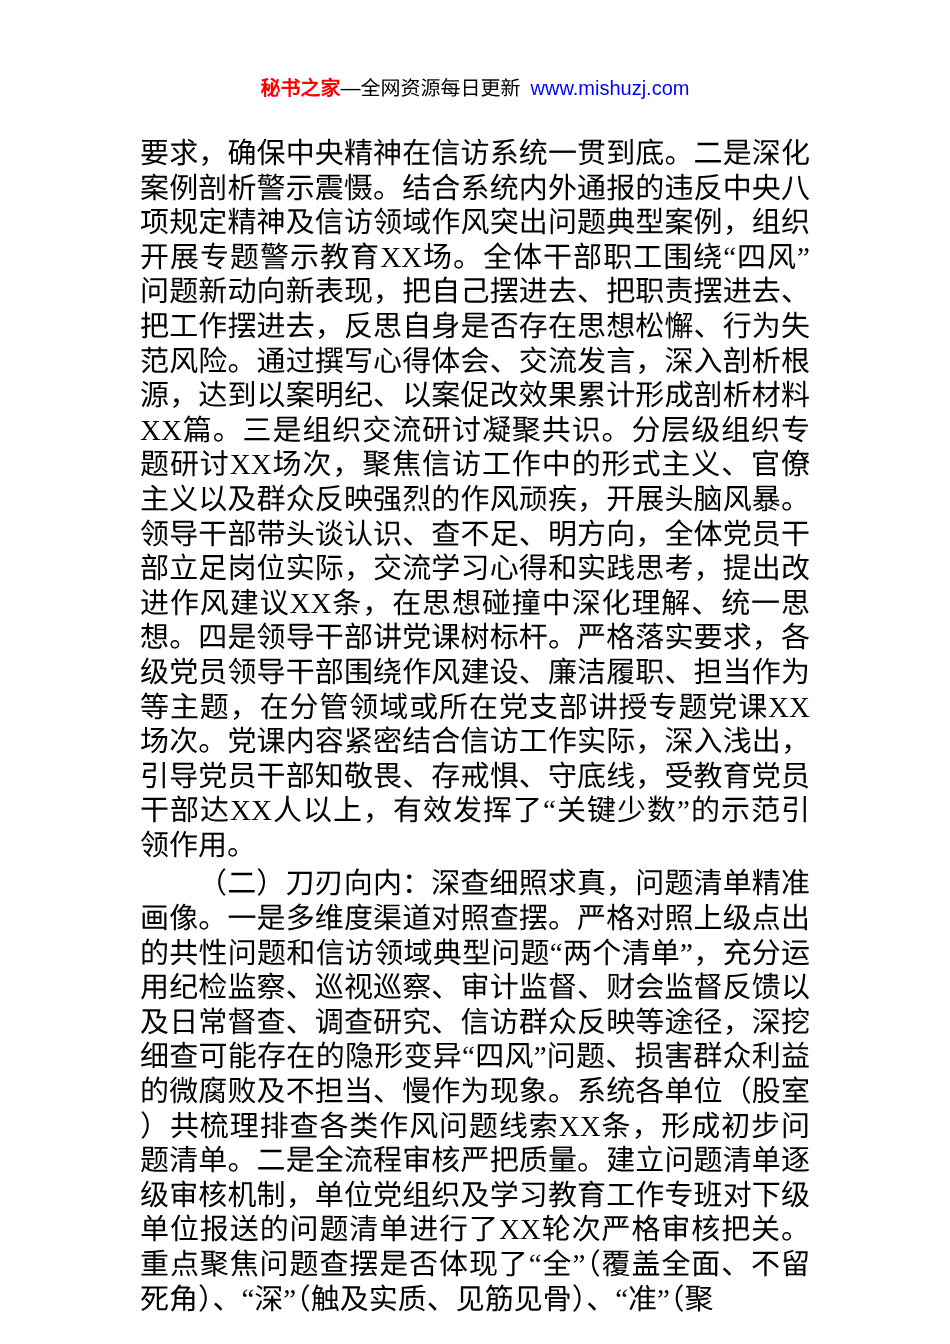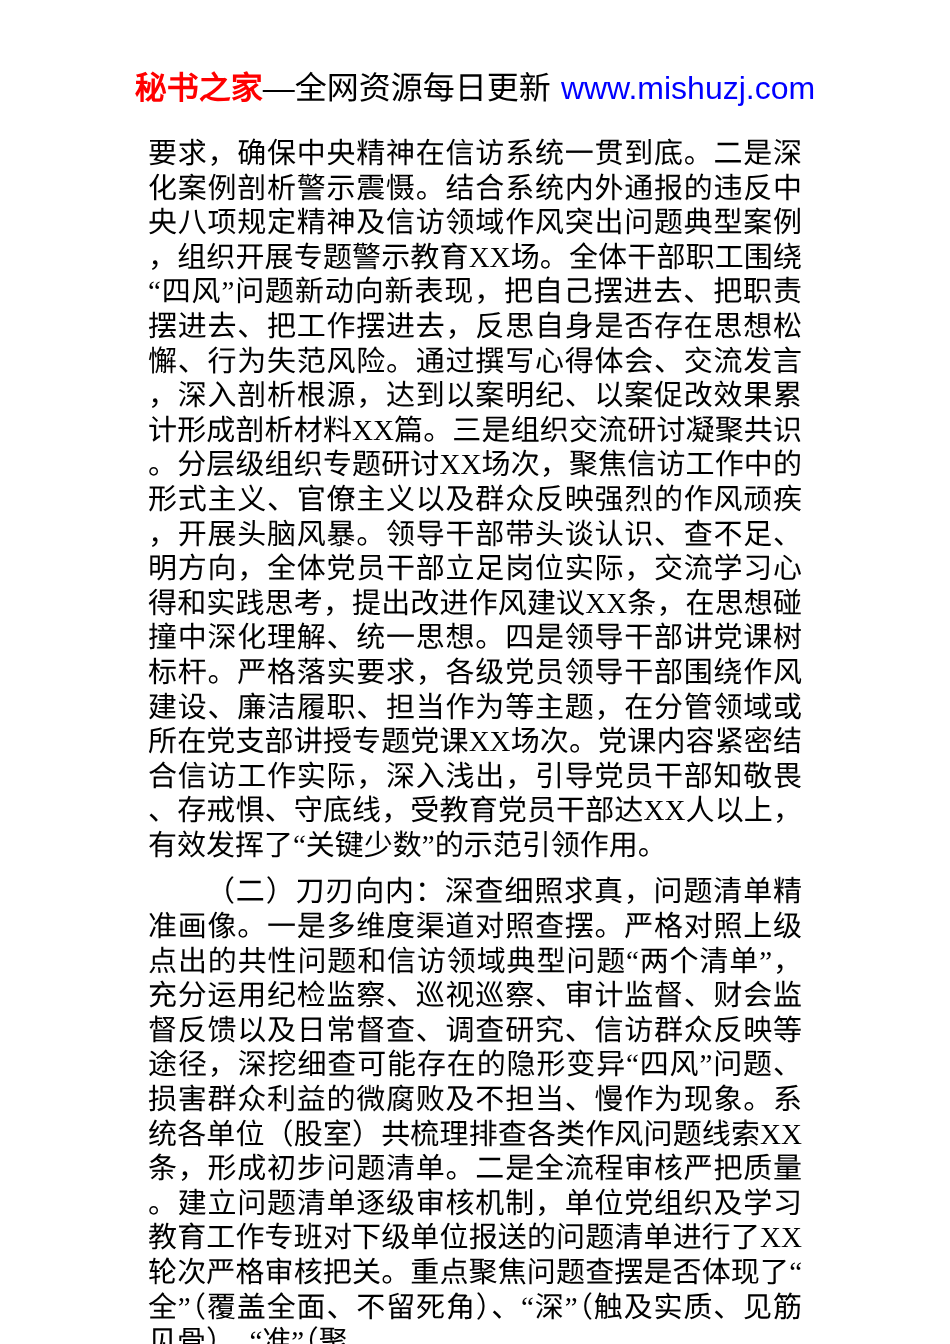--- a/index.html
+++ b/index.html
@@ -11,21 +11,21 @@
     position: relative;
     width: 950px;
     height: 1344px;
     background: #ffffff;
     overflow: hidden;
   }
   .site-header {
     padding-top: 70px;
     text-align: center;
     font-family: "Liberation Sans", sans-serif;
-    font-size: 32px;
+    font-size: 20px;
     line-height: 36px;
     white-space: nowrap;
   }
   .site-header .brand {
     color: #ff0000;
     font-weight: bold;
   }
   .site-header .tagline {
     color: #000000;
     font-weight: normal;
@@ -40,21 +40,21 @@
     margin: 30px auto 0 auto;
     font-family: "Liberation Serif", serif;
     font-size: 29px;
     line-height: 34.6px;
     color: #000000;
     text-align: justify;
     word-break: break-all;
     line-break: anywhere;
   }
   .doc-body p {
-    margin: 12px;
+    margin: 4px;
     padding: 0;
   }
   .doc-body p.indent {
     text-indent: 2em;
   }
 </style>
 </head>
 <body>
 
 <div class="page">

